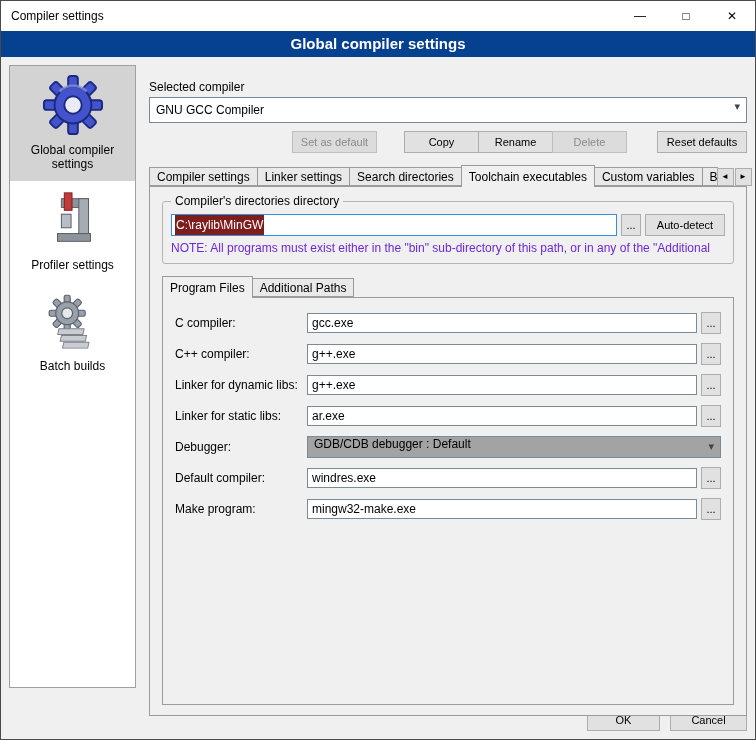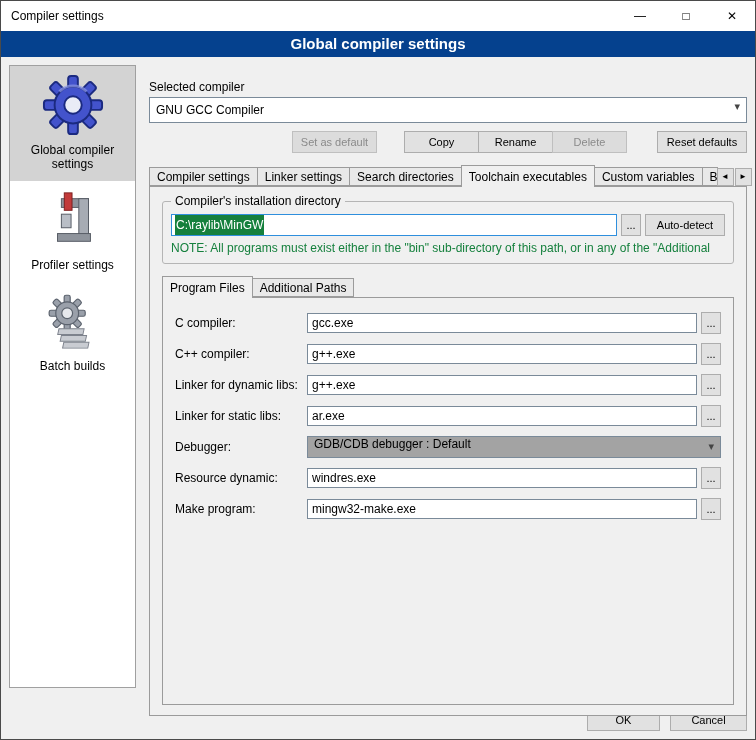--- a/index.html
+++ b/index.html
@@ -54,25 +54,25 @@
   .panel { border:1px solid #9b9b9b; background:#f0f0f0; height:530px;
            display:flex; flex-direction:column; padding:14px 10px 10px; position:relative; z-index:1; }
   
   .groupbox { border:1px solid #b5b5b5; border-radius:3px; position:relative;
               padding:12px 8px 4px; margin:0 2px; }
   .groupbox .legend { position:absolute; top:-8px; left:8px; background:#f0f0f0;
                       padding:0 4px; }
   .install-row { display:flex; align-items:center; gap:4px; }
   .path-input { flex:1; height:22px; border:1px solid #2f8fdd; background:#fff;
                 display:flex; align-items:center; padding:0 3px; overflow:hidden; }
-  .path-input .sel { background:#15803d; color:#fff; padding:10px 1px; white-space:nowrap; }
+  .path-input .sel { background:#7f1d1d; color:#fff; padding:10px 1px; white-space:nowrap; }
   .mini-btn { width:20px; height:22px; border:1px solid #adadad; background:#e1e1e1;
               font-size:11px; line-height:18px; text-align:center; padding:0; }
   .b-autodetect { width:80px; }
-  .note { color:#15803d; margin:5px 0 4px; white-space:nowrap; overflow:hidden; }
+  .note { color:#6d28d9; margin:5px 0 4px; white-space:nowrap; overflow:hidden; }
   
   .inner-tabstrip { margin-top:12px; margin-left:2px; }
   .inner-panel { flex:1; border:1px solid #9b9b9b; background:#f0f0f0; margin:0 2px 0 2px;
                  padding:4px 12px 0; position:relative; z-index:1; }
   .form-row { display:flex; align-items:center; margin-top:9px; }
   .form-row:first-child { margin-top:10px; }
   .form-row .flabel { width:132px; flex:none; }
   .text-input { flex:1; height:20px; border:1px solid #7a8a99; background:#fff;
                 font-family:inherit; font-size:12px; padding:0 4px; margin-right:4px; }
   .form-row .mini-btn { flex:none; }
@@ -181,21 +181,21 @@
         <div class="tab clipped">Buil</div>
         <div class="tab-arrows">
           <button class="tab-arrow">◄</button>
           <button class="tab-arrow">►</button>
         </div>
       </div>
 
       <div class="panel">
 
         <div class="groupbox">
-          <span class="legend">Compiler's installation directory</span>
+          <span class="legend">Compiler's directories directory</span>
           <div class="install-row">
             <div class="path-input">
               <span class="sel">C:\raylib\MinGW</span>
             </div>
             <button class="mini-btn">...</button>
             <button class="btn b-autodetect">Auto-detect</button>
           </div>
           <div class="note">NOTE: All programs must exist either in the "bin" sub-directory of this path, or in any of the "Additional</div>
         </div>
 
@@ -232,21 +232,21 @@
 
           <div class="form-row">
             <span class="flabel">Debugger:</span>
             <div class="select">
               <span>GDB/CDB debugger : Default</span>
               <span class="arrow">▾</span>
             </div>
           </div>
 
           <div class="form-row">
-            <span class="flabel">Resource dynamic:</span>
+            <span class="flabel">Default compiler:</span>
             <input class="text-input" value="windres.exe" style="">
             <button class="mini-btn">...</button>
           </div>
 
           <div class="form-row">
             <span class="flabel">Make program:</span>
             <input class="text-input" value="mingw32-make.exe" style="">
             <button class="mini-btn">...</button>
           </div>
 

